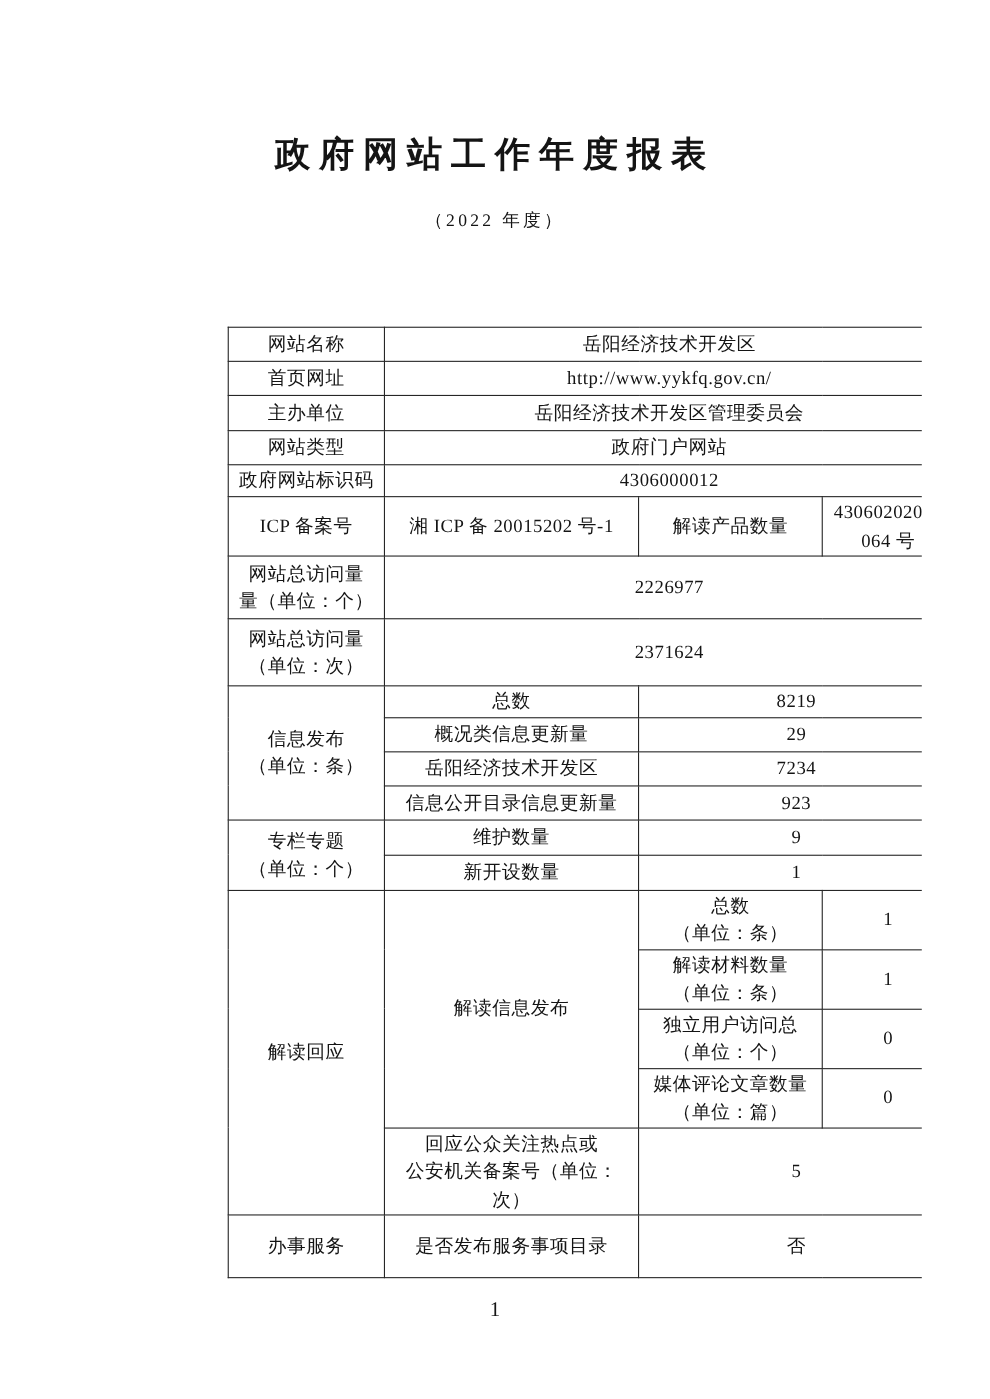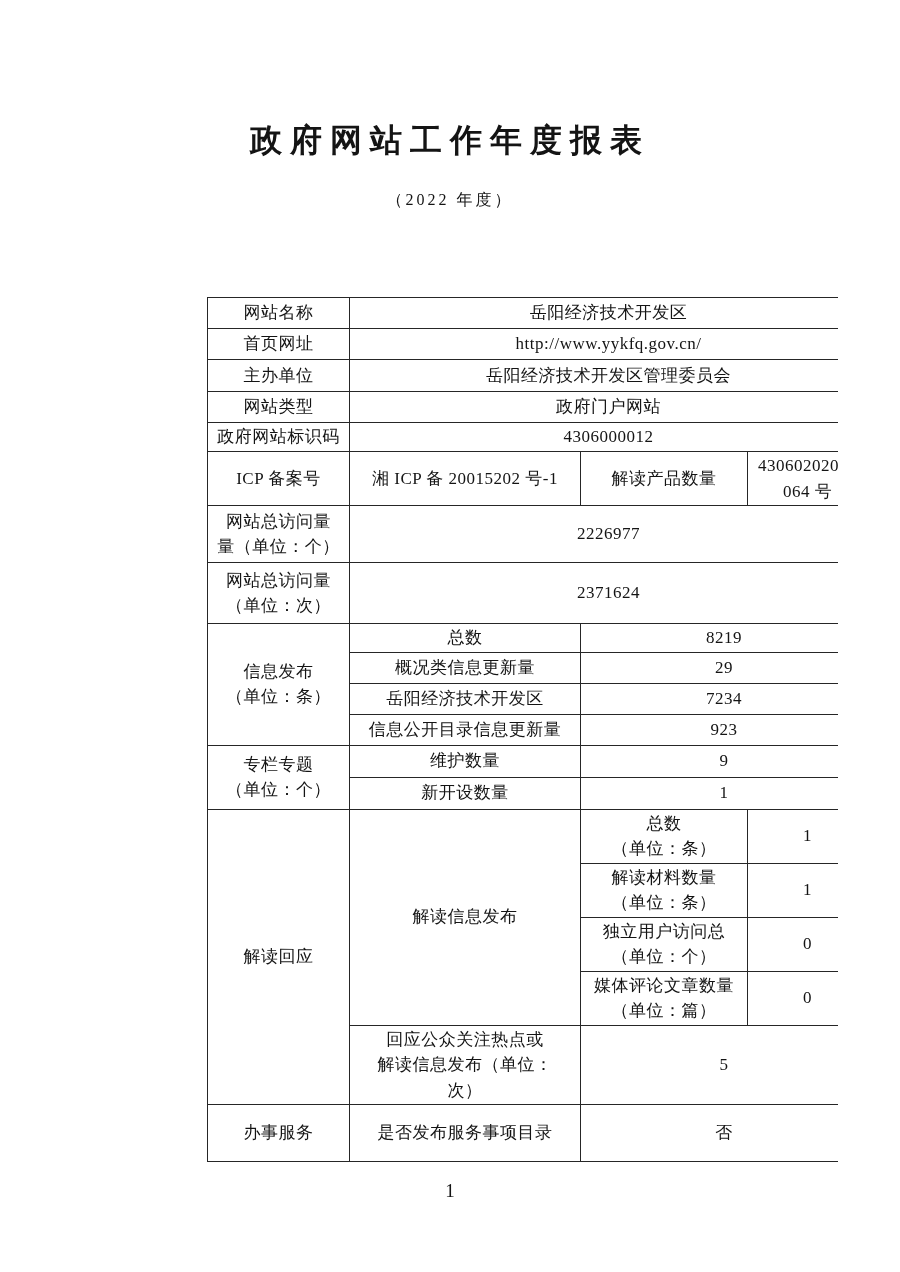--- a/index.html
+++ b/index.html
@@ -138,21 +138,21 @@
 （单位：个）</td>
         <td>0</td>
       </tr>
       <tr style="height:50px">
         <td class="ml">媒体评论文章数量
 （单位：篇）</td>
         <td>0</td>
       </tr>
       <tr style="height:79px">
         <td class="ml">回应公众关注热点或
-解读信息发布（单位：
+公安机关备案号（单位：
 次）</td>
         <td colspan="2">5</td>
       </tr>
       <tr style="height:57px">
         <td class="va-bottom">办事服务</td>
         <td class="va-top">是否发布服务事项目录</td>
         <td colspan="2" class="va-top">否</td>
       </tr>
     </tbody>
   </table>

